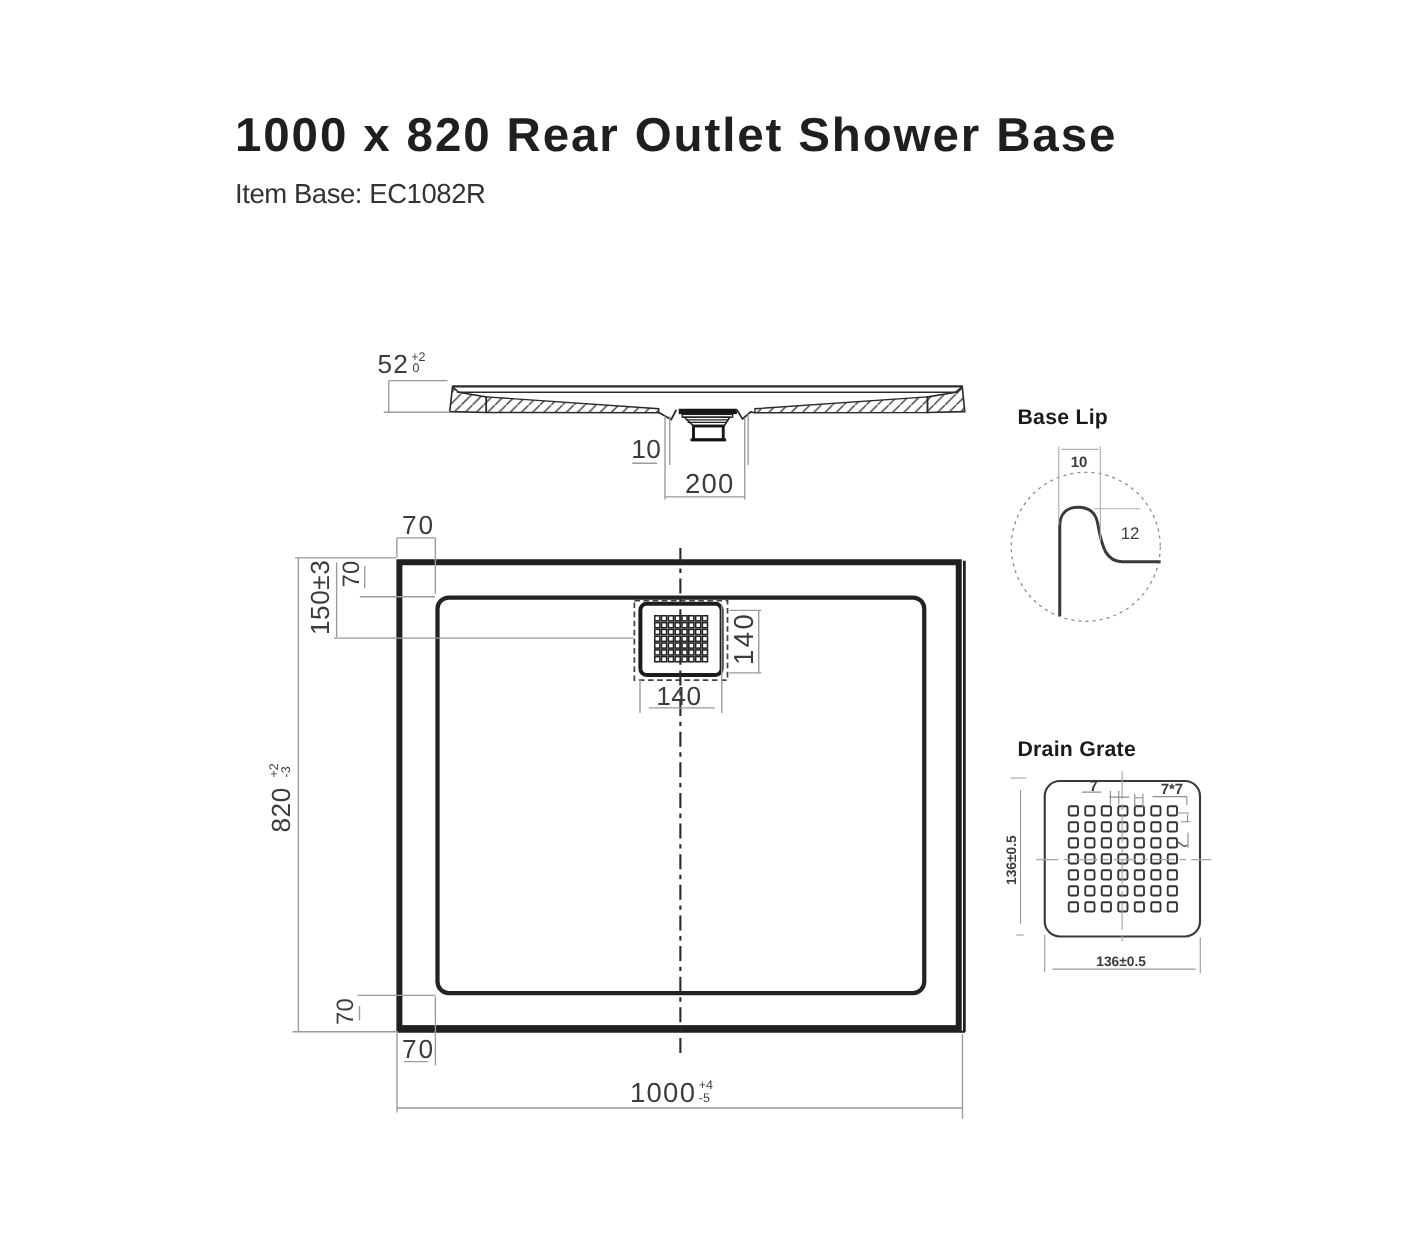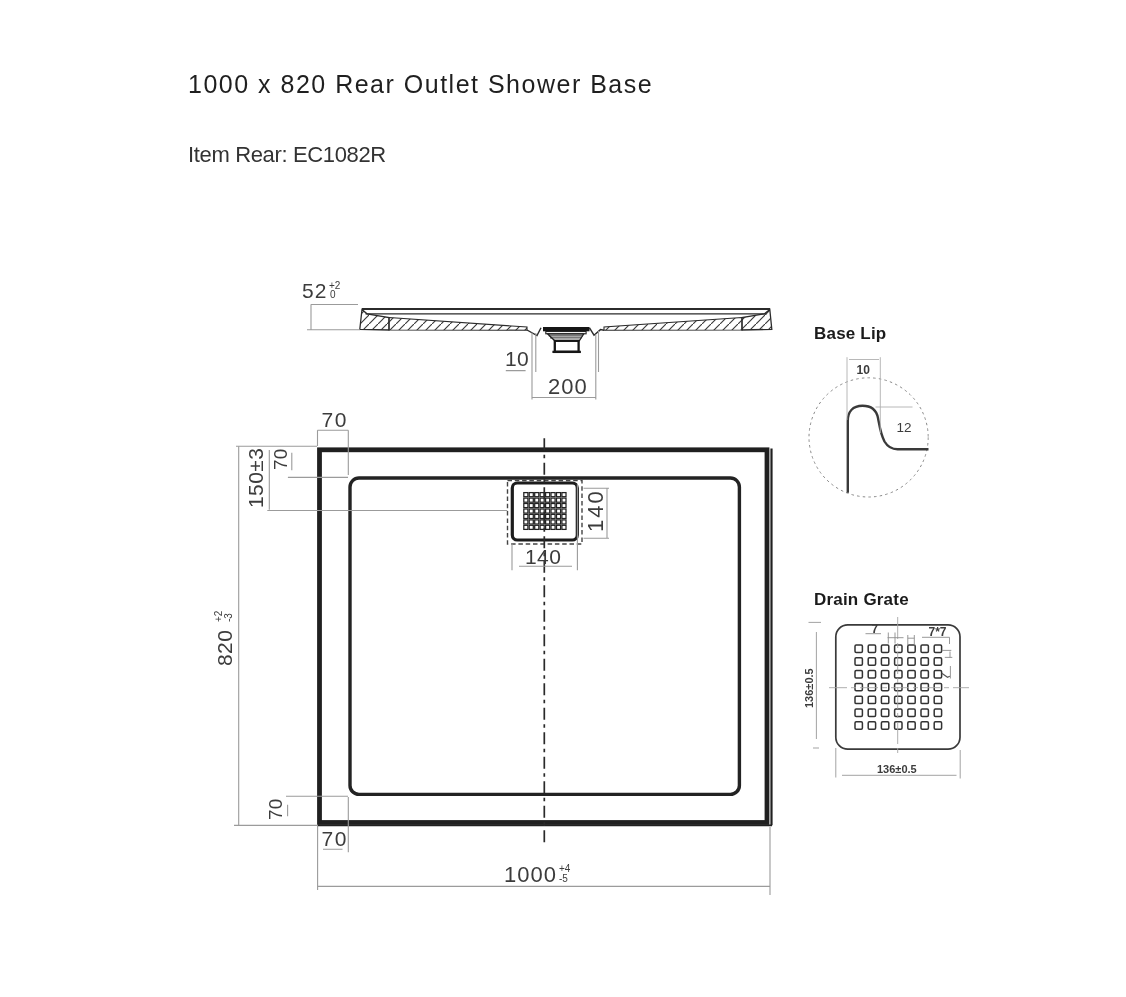--- a/index.html
+++ b/index.html
@@ -1,38 +1,38 @@
 <!DOCTYPE html>
 <html><head>
 <meta charset="utf-8">
 <style>
   html,body { margin:0; padding:0; background:#ffffff; }
   body { width:1126px; height:997px; position:relative; font-family:"Liberation Sans", sans-serif; overflow:hidden; }
-  .title { position:absolute; left:188px; top:70px; font-size:25px; font-weight:normal; color:#1f1f1f; letter-spacing:1.5px; white-space:nowrap; }
+  .title { position:absolute; left:188px; top:88px; font-size:38px; font-weight:bold; color:#1f1f1f; letter-spacing:1.5px; white-space:nowrap; }
   .code { position:absolute; left:188px; top:141.5px; font-size:22px; color:#333; letter-spacing:-0.35px; white-space:nowrap; }
   svg { position:absolute; left:0; top:0; }
   svg text { font-family:"Liberation Sans", sans-serif; fill:#3c3c3c; -webkit-font-smoothing:antialiased; }
   .d20 { font-size:21px; letter-spacing:0.4px; }
   .d19 { font-size:19px; letter-spacing:0.2px; }
   .d70 { font-size:21px; letter-spacing:1.6px; }
   .d22r { font-size:22px; letter-spacing:2px; }
   .d21 { font-size:21px; letter-spacing:1px; }
   .d22 { font-size:22px; letter-spacing:1px; }
   .d10 { font-size:10px; }
   .d11 { font-size:11px; font-weight:bold; }
   .d12 { font-size:12px; font-weight:bold; }
   .d13 { font-size:13.5px; }
   .lbl { font-size:17px; font-weight:bold; fill:#1b1b1b; letter-spacing:0.2px; }
 </style>
 </head>
 <body>
 
 <div class="title">1000 x 820 Rear Outlet Shower Base</div>
 
-<div class="code">Item Rear: EC1082R</div>
+<div class="code">Item Base: EC1082R</div>
 <svg width="1126" height="997" viewBox="0 0 1126 997">
 <defs>
 <pattern id="hatch" patternUnits="userSpaceOnUse" width="9" height="9">
 <path d="M-1,10 L10,-1" stroke="#3a3a3a" stroke-width="1.15"></path>
 </pattern>
 </defs>
 
 <g>
 <path d="M362,309 H770" stroke="#2b2b2b" stroke-width="1.8" fill="none"></path>
 <path d="M365.5,313.8 H766.5" stroke="#2b2b2b" stroke-width="1.3" fill="none"></path>

